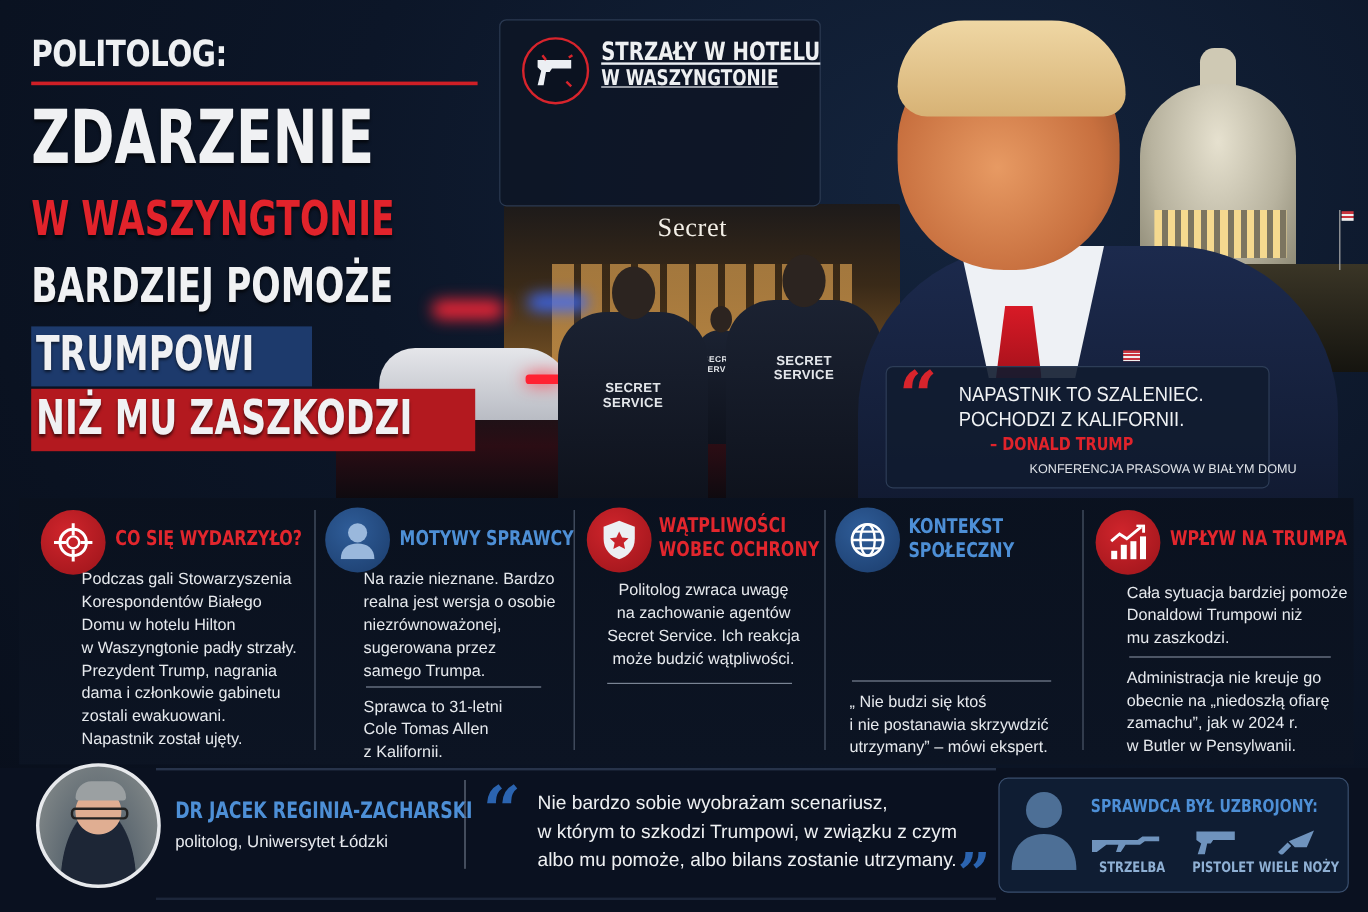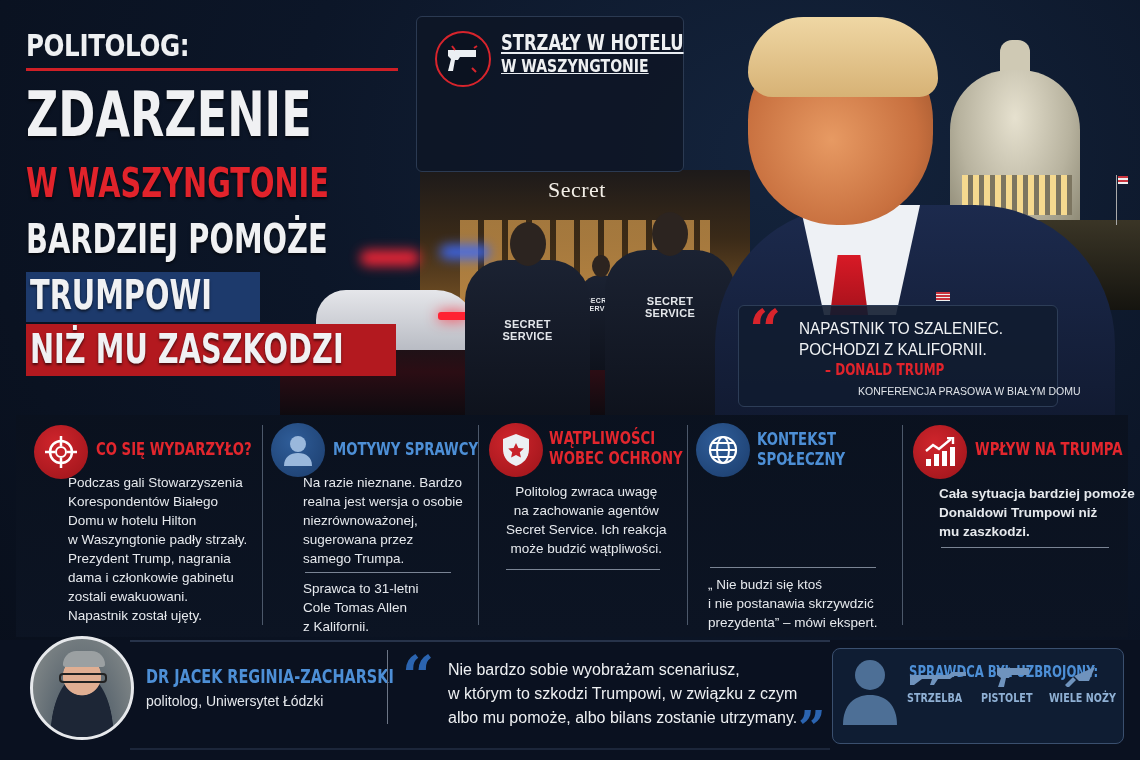--- a/index.html
+++ b/index.html
@@ -108,21 +108,21 @@
   .expert-name { position: absolute; left: 146px; top: 665px; font-family: "DejaVu Sans", sans-serif; font-weight: bold; font-size: 19px; color: #4d8fd6; white-space: nowrap; transform: scaleX(.76); transform-origin: left; }
   .expert-role { position: absolute; left: 146px; top: 693px; font-size: 14px; color: #e6e9ed; white-space: nowrap; }
   .expert-sep { position: absolute; left: 387px; top: 650px; width: 1px; height: 74px; background: #6d7686; }
   .expert-quote { position: absolute; left: 448px; top: 658px; font-size: 16px; line-height: 24px; color: #eef0f2; white-space: pre-line; }
   .eq-open { position: absolute; left: 402px; top: 648px; font-family: "DejaVu Serif", serif; font-weight: bold; font-size: 56px; color: #2b64b0; line-height: 56px; }
   .eq-close { position: absolute; left: 798px; top: 705px; font-family: "DejaVu Serif", serif; font-weight: bold; font-size: 48px; color: #2b64b0; line-height: 48px; }
 
   .armed-box { position: absolute; left: 832px; top: 648px; width: 292px; height: 96px; background: rgba(17,32,55,.85); border: 1px solid #3a4f6e; border-radius: 8px; }
   .armed-silhouette { position: absolute; left: 8px; top: 6px; width: 58px; height: 70px; }
   .armed-title { position: absolute; left: 76px; top: 14px; font-family: "DejaVu Sans", sans-serif; font-weight: bold; font-size: 15px; color: #4d8fd6; white-space: nowrap; transform: scaleX(.78); transform-origin: left; }
-  .weapon { position: absolute; top: 16px; width: 80px; text-align: left; }
+  .weapon { position: absolute; top: 41px; width: 80px; text-align: right; }
   .weapon svg { display: block; margin: 0 auto; }
   .weapon-label { display: block; margin-top: 4px; font-family: "DejaVu Sans", sans-serif; font-weight: bold; font-size: 12px; color: #8fb0d4; white-space: nowrap; transform: scaleX(.8); }
 </style>
 </head>
 <body>
 
 <div class="canvas">
 
   <div class="hero-photo">
     <div class="hotel-bg"></div>
@@ -267,40 +267,44 @@
             <path d="M3 16h26M5 9h22M5 23h22" stroke="#fff" stroke-width="2"></path>
           </svg>
       </div>
       <div class="col-title t-blue" style="left:69px;top:14px;">
         <span>KONTEKST</span><br>
         <span>SPOŁECZNY</span>
       </div>
       <div class="col-rule" style="left:22px;top:152px;width:166px;"></div>
       <div class="col-body" style="left:20px;top:160px;">„ Nie budzi się ktoś
 i nie postanawia skrzywdzić
-prezydenta” – mówi ekspert.</div>
+utrzymany” – mówi ekspert.</div>
     </div>
     <div class="col-sep" style="left:886px;"></div>
 
     <div class="col" style="left:887px;width:253px;">
       <div class="col-icon icon-red" style="left:10px;top:10px;">
         <svg width="32" height="30" viewBox="0 0 32 30">
             <rect x="2" y="22" width="5" height="7" fill="#fff"></rect>
             <rect x="10" y="17" width="5" height="12" fill="#fff"></rect>
             <rect x="18" y="14" width="5" height="15" fill="#fff"></rect>
             <rect x="26" y="10" width="5" height="19" fill="#fff"></rect>
             <path d="M2 14l7-6 6 4 12-10" fill="none" stroke="#fff" stroke-width="2.4"></path>
             <path d="M23 1h6v6" fill="none" stroke="#fff" stroke-width="2.4"></path>
           </svg>
       </div>
       <div class="col-title t-red" style="left:72px;top:24px;">WPŁYW NA TRUMPA</div>
-      <div class="col-body" style="left:36px;top:69px;font-weight:bold;">Cała sytuacja bardziej pomoże
+      <div class="col-body" style="left:36px;top:69px;">Cała sytuacja bardziej pomoże
 Donaldowi Trumpowi niż
 mu zaszkodzi.</div>
       <div class="col-rule" style="left:38px;top:132px;width:168px;"></div>
+      <div class="col-body" style="left:36px;top:140px;">Administracja nie kreuje go
+obecnie na „niedoszłą ofiarę
+zamachu”, jak  w 2024 r.
+w Butler w Pensylwanii.</div>
     </div>
   </div>
 
   <div class="bottom-row">
     <div class="top-line"></div>
     <div class="bot-line"></div>
   </div>
 
   <div class="avatar">
     <div class="hair"></div>

